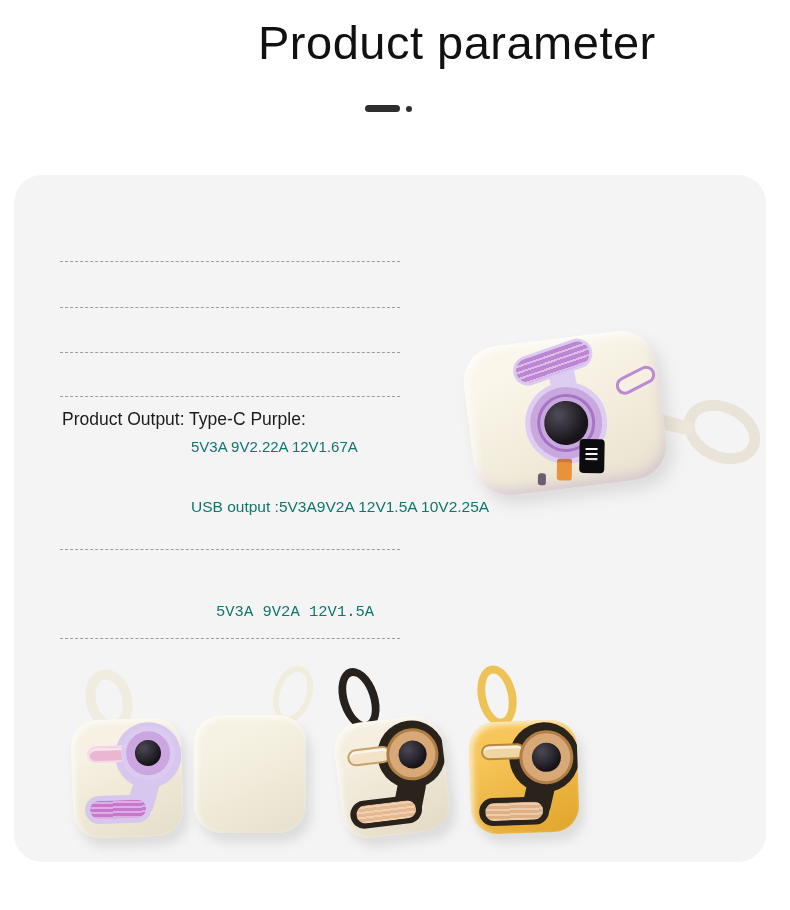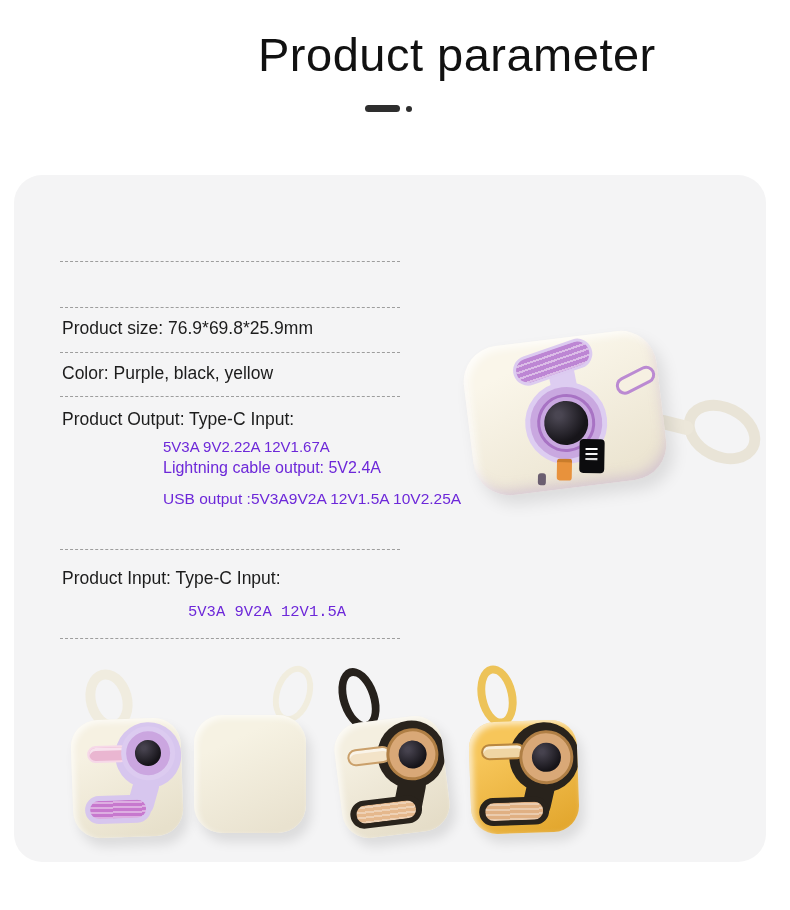--- a/index.html
+++ b/index.html
@@ -6,52 +6,52 @@
   html,body { background:#ffffff; }
   .page {
     position:relative; width:790px; height:910px;
     background:#ffffff; overflow:hidden;
     font-family:"Liberation Sans", sans-serif;
     color:#1f1f1f;
   }
 
   
   .title {
-    position:absolute; left:258px; top:27px;
+    position:absolute; left:258px; top:15px;
     font-size:47px; font-weight:400; color:#111; letter-spacing:0.5px;
   }
   .divider-mark { position:absolute; left:365px; top:104px; width:60px; height:10px; }
   .divider-bar { position:absolute; left:0; top:1px; width:35px; height:7px; border-radius:4px; background:#2e2e2e; }
   .divider-dot { position:absolute; left:41px; top:2px; width:6px; height:6px; border-radius:50%; background:#2e2e2e; }
   .subtitle {
     position:absolute; left:0; top:126px; width:750px; text-align:center;
     font-size:13px; color:#2d2d2d; letter-spacing:0.4px; font-weight:400;
   }
 
   
   .card {
     position:absolute; left:14px; top:175px; width:752px; height:687px;
     background:#f4f4f5; border-radius:28px;
   }
   .spec { position:absolute; font-size:17.5px; color:#1c1c1c; white-space:nowrap; }
-  .sub  { position:absolute; font-size:15.5px; color:#6d28d9; white-space:nowrap; }
+  .sub  { position:absolute; font-size:15.5px; color:#0f766e; white-space:nowrap;margin-left:28px; }
   .dash { position:absolute; left:46px; width:340px; height:0; border-top:1.5px dashed #9d9d9d; }
 
   .t-model  { left:48px; top:52px; }
   .dash-1   { top:86px; }
   .t-cell   { left:48px; top:94px; }
   .dash-2   { top:132px; }
   .t-size   { left:48px; top:143px; }
   .dash-3   { top:177px; }
   .t-color  { left:48px; top:188px; }
   .dash-4   { top:221px; }
   .t-output { left:48px; top:234px; }
   .t-out1   { left:149px; top:263px; font-size:15px; }
   .t-out2   { left:149px; top:284px; font-size:16px; }
-  .t-out3   { left:149px; top:315px; }
+  .t-out3   { left:149px; top:323px; }
   .dash-5   { top:374px; }
   .t-input  { left:48px; top:393px; }
   .t-in1    { left:174px; top:428px;font-family:Liberation Mono, monospace; }
   .dash-6   { top:463px; }
 
   
   .hero { position:absolute; left:440px; top:155px; width:320px; height:190px; }
   .hero-lanyard {
     position:absolute; left:228px; top:72px; width:80px; height:60px;
     border:11px solid #e9e4d7; border-radius:50%; transform:rotate(26deg);
@@ -186,33 +186,29 @@
     <span class="divider-dot"></span>
   </div>
 
 
   <div class="card">
 
     <div class="dash dash-1"></div>
 
     <div class="dash dash-2"></div>
 
-    <div class="spec t-size">Product size: 76.9*69.8*25.9mm</div>
     <div class="dash dash-3"></div>
 
-    <div class="spec t-color">Color: Purple, black, yellow</div>
     <div class="dash dash-4"></div>
 
-    <div class="spec t-output">Product Output: Type-C Input:</div>
+    <div class="spec t-output">Product Output: Type-C Purple:</div>
     <div class="sub t-out1">5V3A 9V2.22A 12V1.67A</div>
-    <div class="sub t-out2">Lightning cable output: 5V2.4A</div>
     <div class="sub t-out3">USB output :5V3A9V2A 12V1.5A 10V2.25A</div>
     <div class="dash dash-5"></div>
 
-    <div class="spec t-input">Product Input: Type-C Input:</div>
     <div class="sub t-in1">5V3A 9V2A 12V1.5A</div>
     <div class="dash dash-6"></div>
 
     <div class="hero">
       <div class="hero-lanyard"></div>
       <div class="hero-strap"></div>
       <div class="hero-body">
         <div class="hero-neck"></div>
         <div class="hero-flash"></div>
         <div class="hero-lens">

